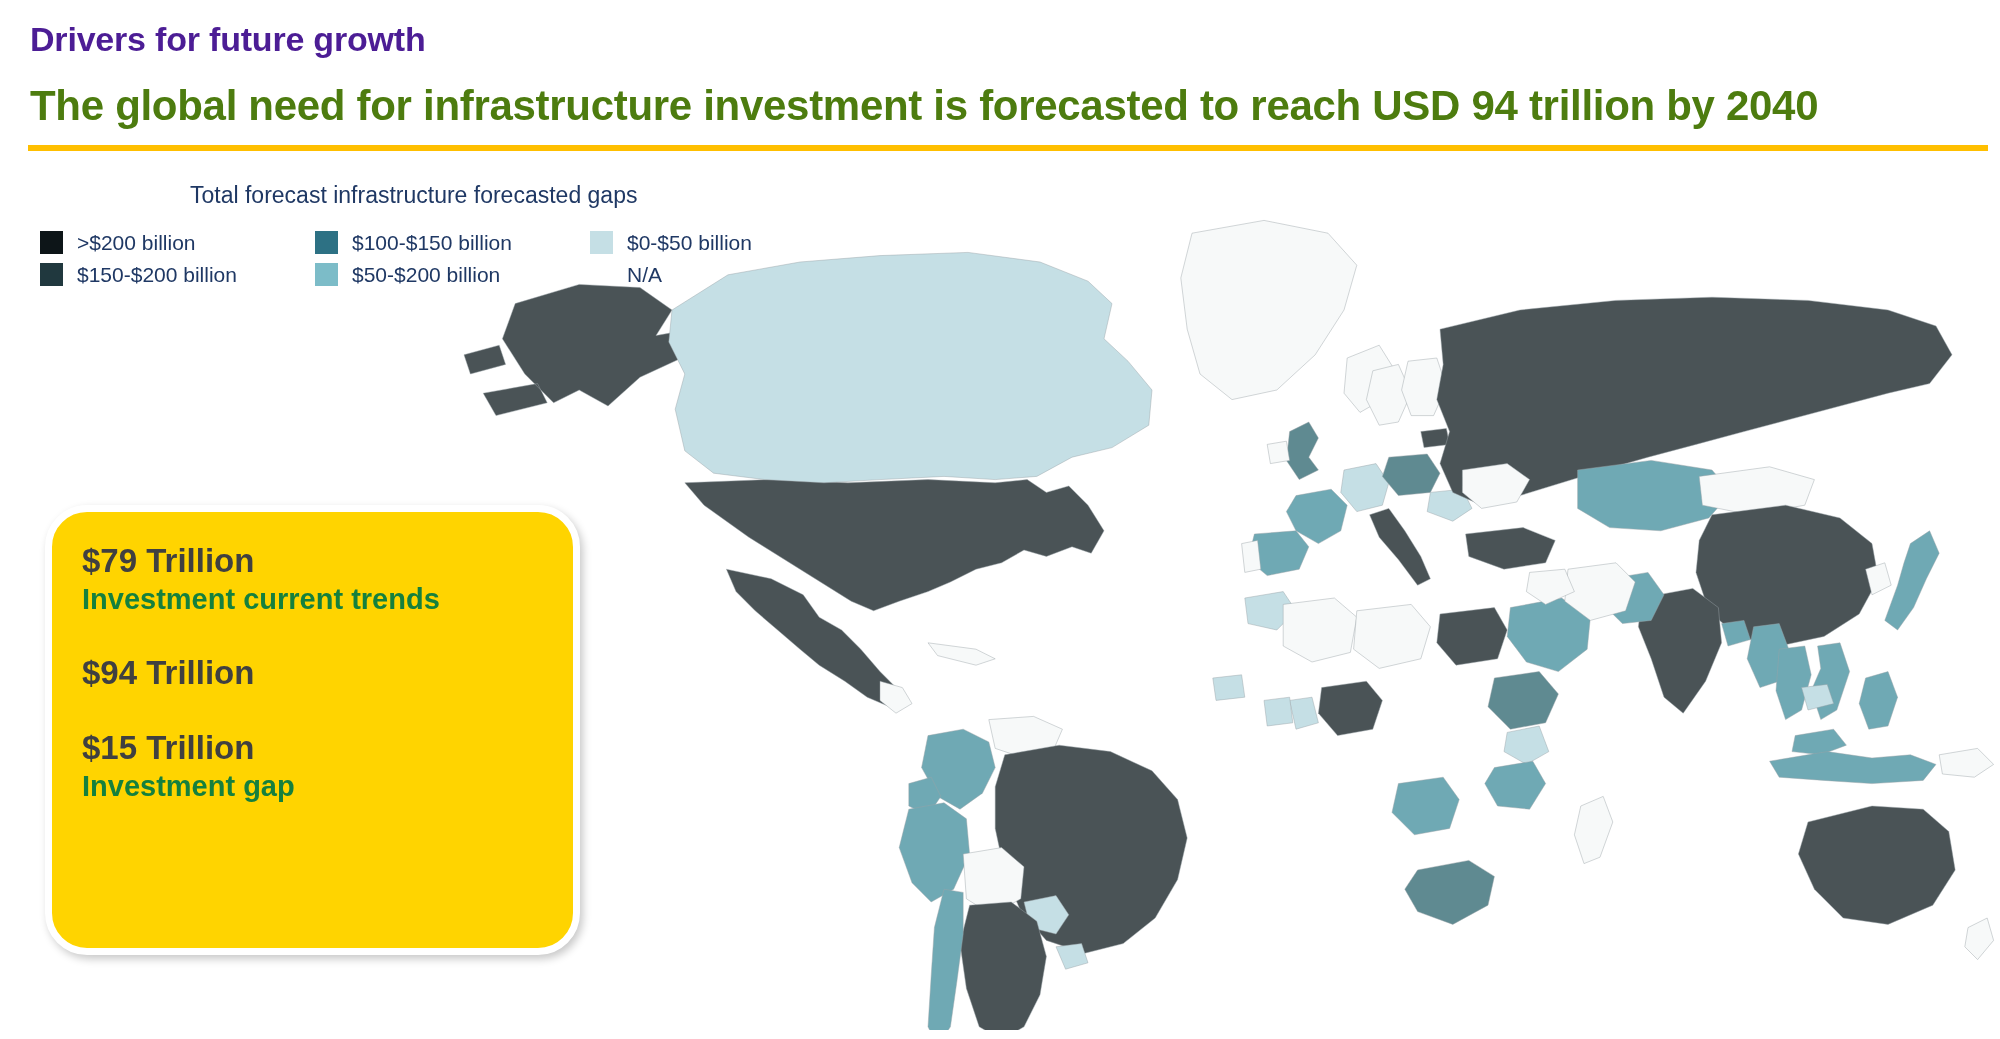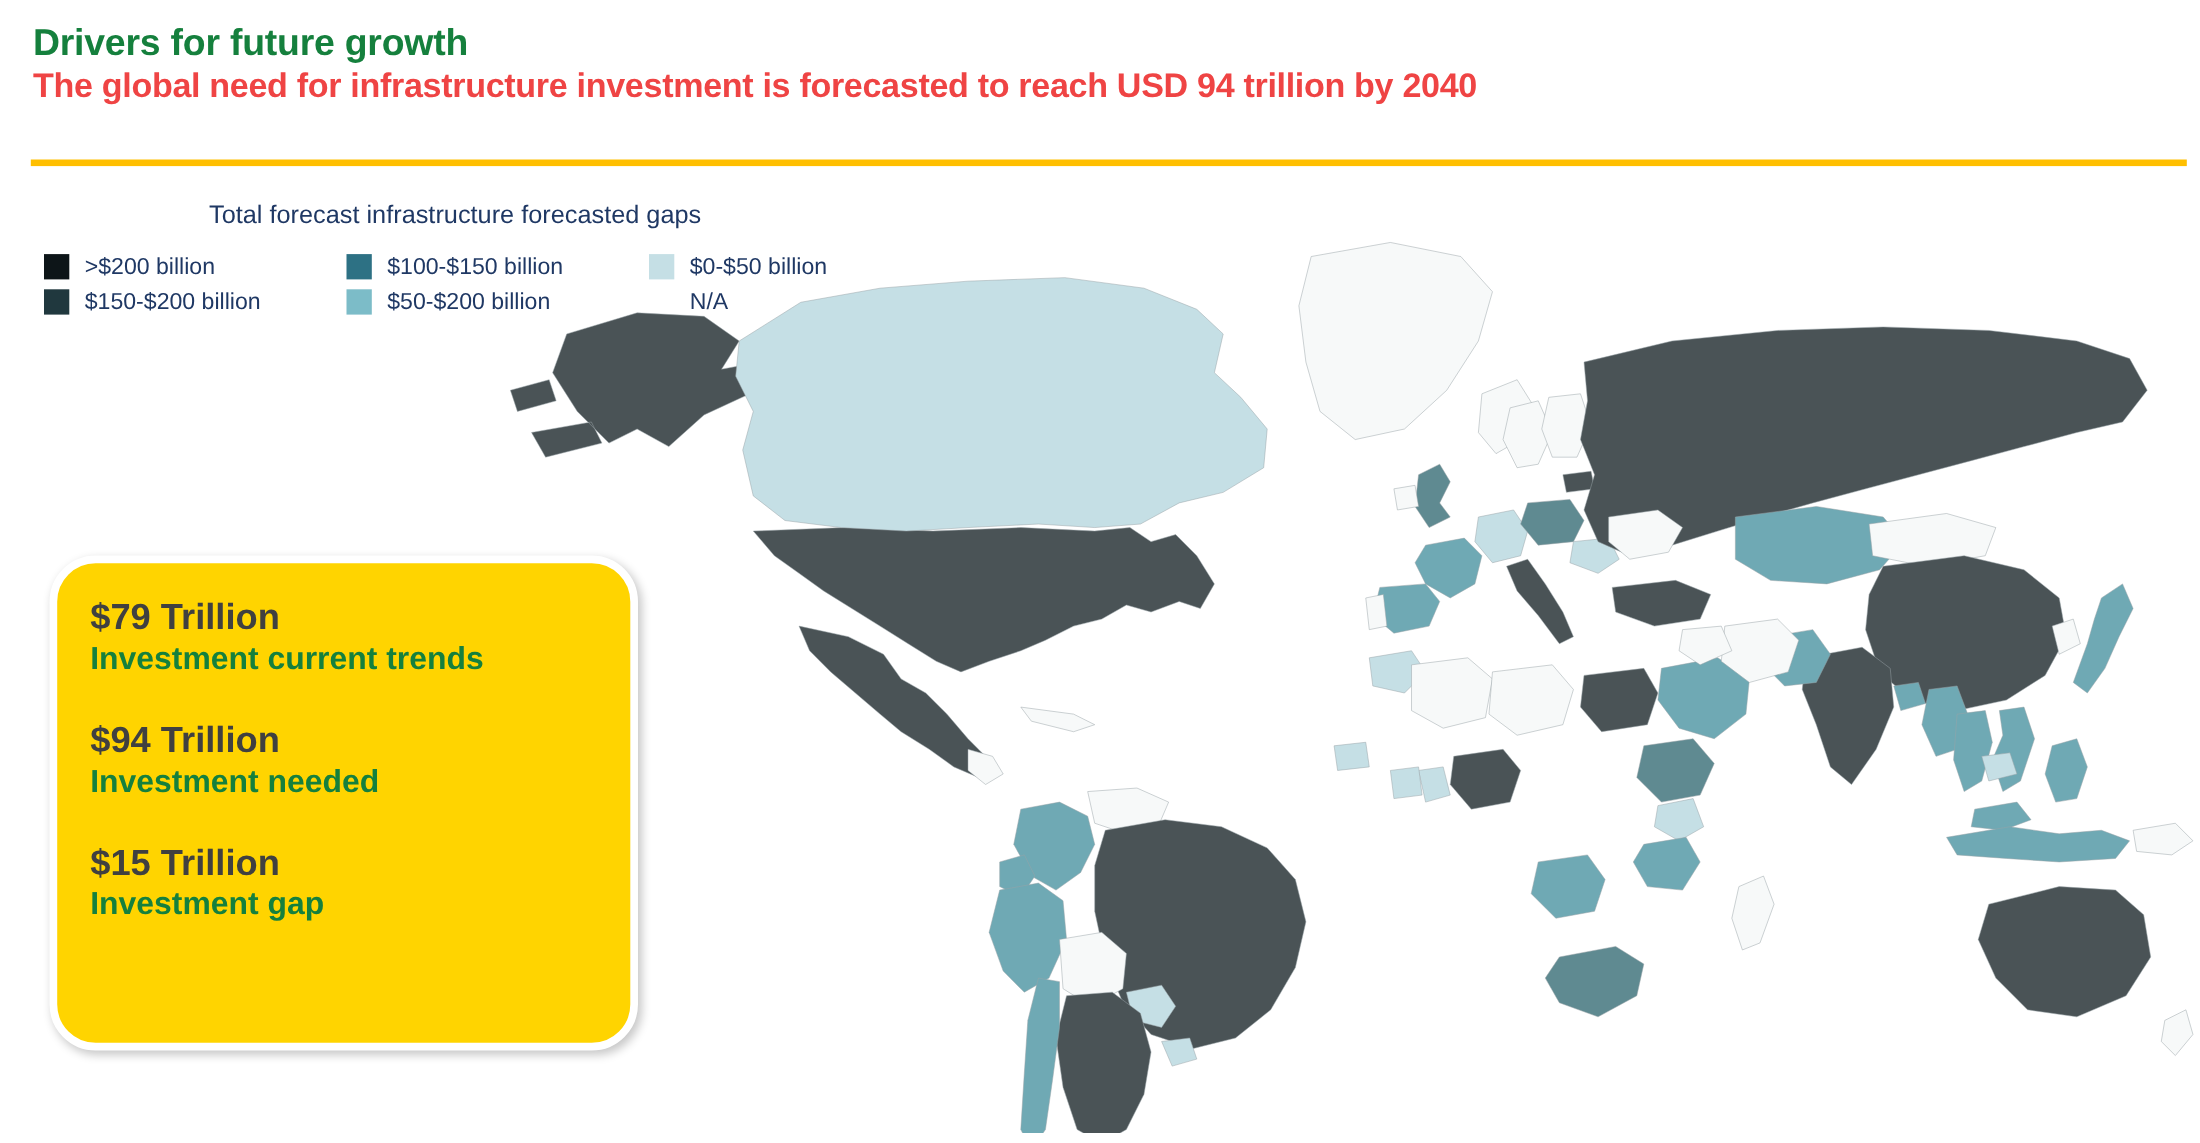--- a/index.html
+++ b/index.html
@@ -8,26 +8,26 @@
     background:#ffffff;
     font-family:"Liberation Sans", sans-serif;
     position:relative;
     overflow:hidden;
   }
   #slide{position:absolute;inset:0;}
 
   
   .title{
     position:absolute;left:30px;top:20px;
-    font-size:34px;font-weight:bold;color:#15803d;
+    font-size:34px;font-weight:bold;color:#4c1d95;
     letter-spacing:-0.2px;white-space:nowrap;
   }
   .subtitle{
-    position:absolute;left:30px;top:60px;
-    font-size:31px;font-weight:bold;color:#ef4444;
+    position:absolute;left:30px;top:82px;
+    font-size:42px;font-weight:bold;color:#4d7c0f;
     letter-spacing:-0.3px;white-space:nowrap;
   }
   .rule{
     position:absolute;left:28px;top:145px;
     width:1960px;height:6px;background:#FFBF00;
   }
 
   
   .legend{position:absolute;left:40px;top:182px;width:780px;}
   .legend-title{
@@ -203,21 +203,20 @@
     </svg>
   </div>
 
   <div class="callout">
     <div class="stat">
       <div class="stat-value">$79 Trillion</div>
       <div class="stat-label">Investment current trends</div>
     </div>
     <div class="stat">
       <div class="stat-value">$94 Trillion</div>
-      <div class="stat-label">Investment needed</div>
     </div>
     <div class="stat">
       <div class="stat-value">$15 Trillion</div>
       <div class="stat-label">Investment gap</div>
     </div>
   </div>
 
 </div>
 
 </body></html>

